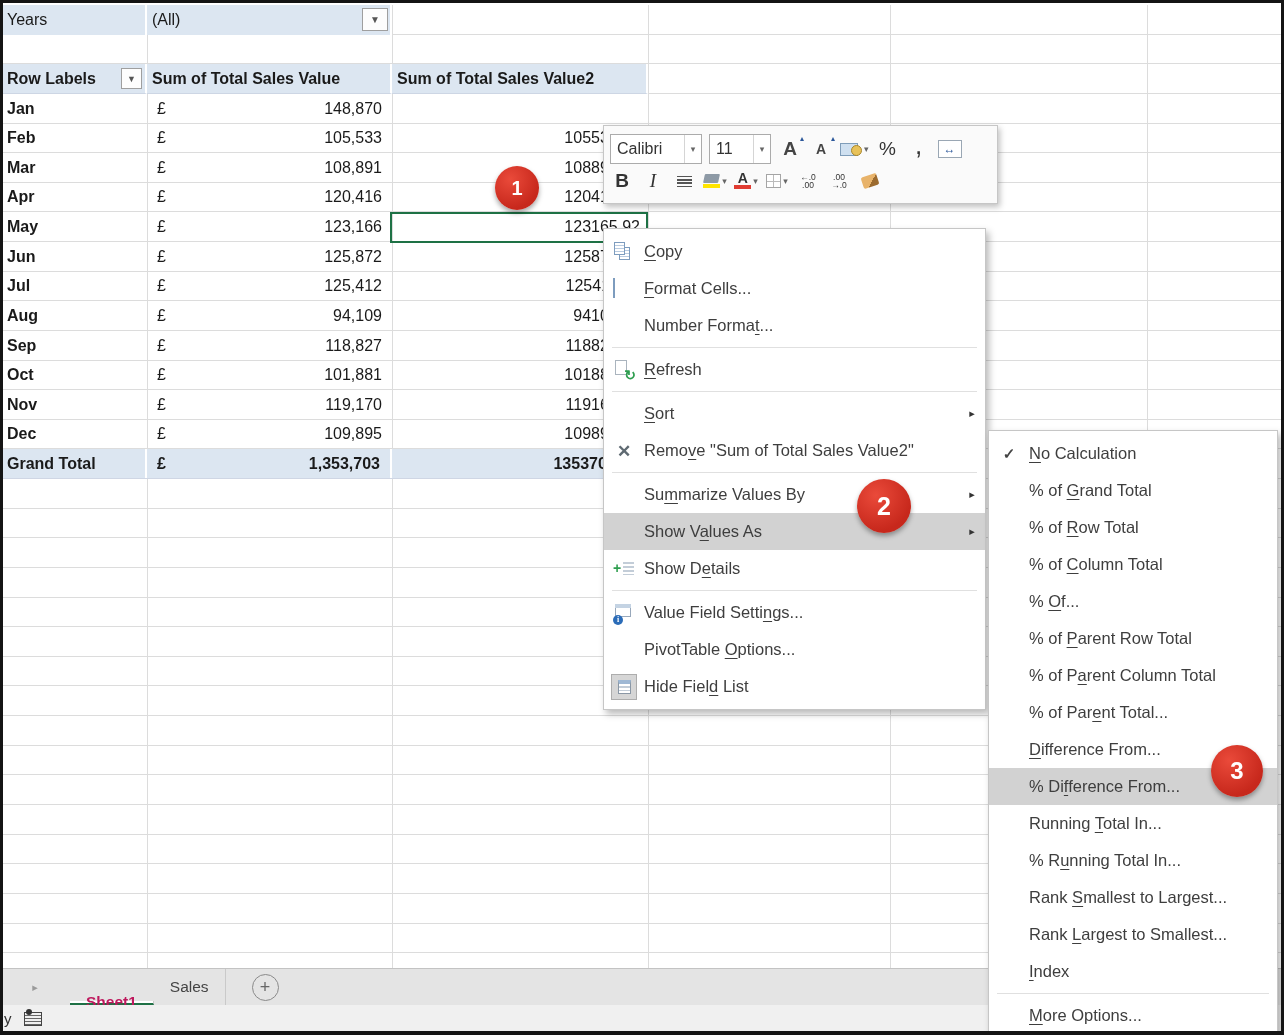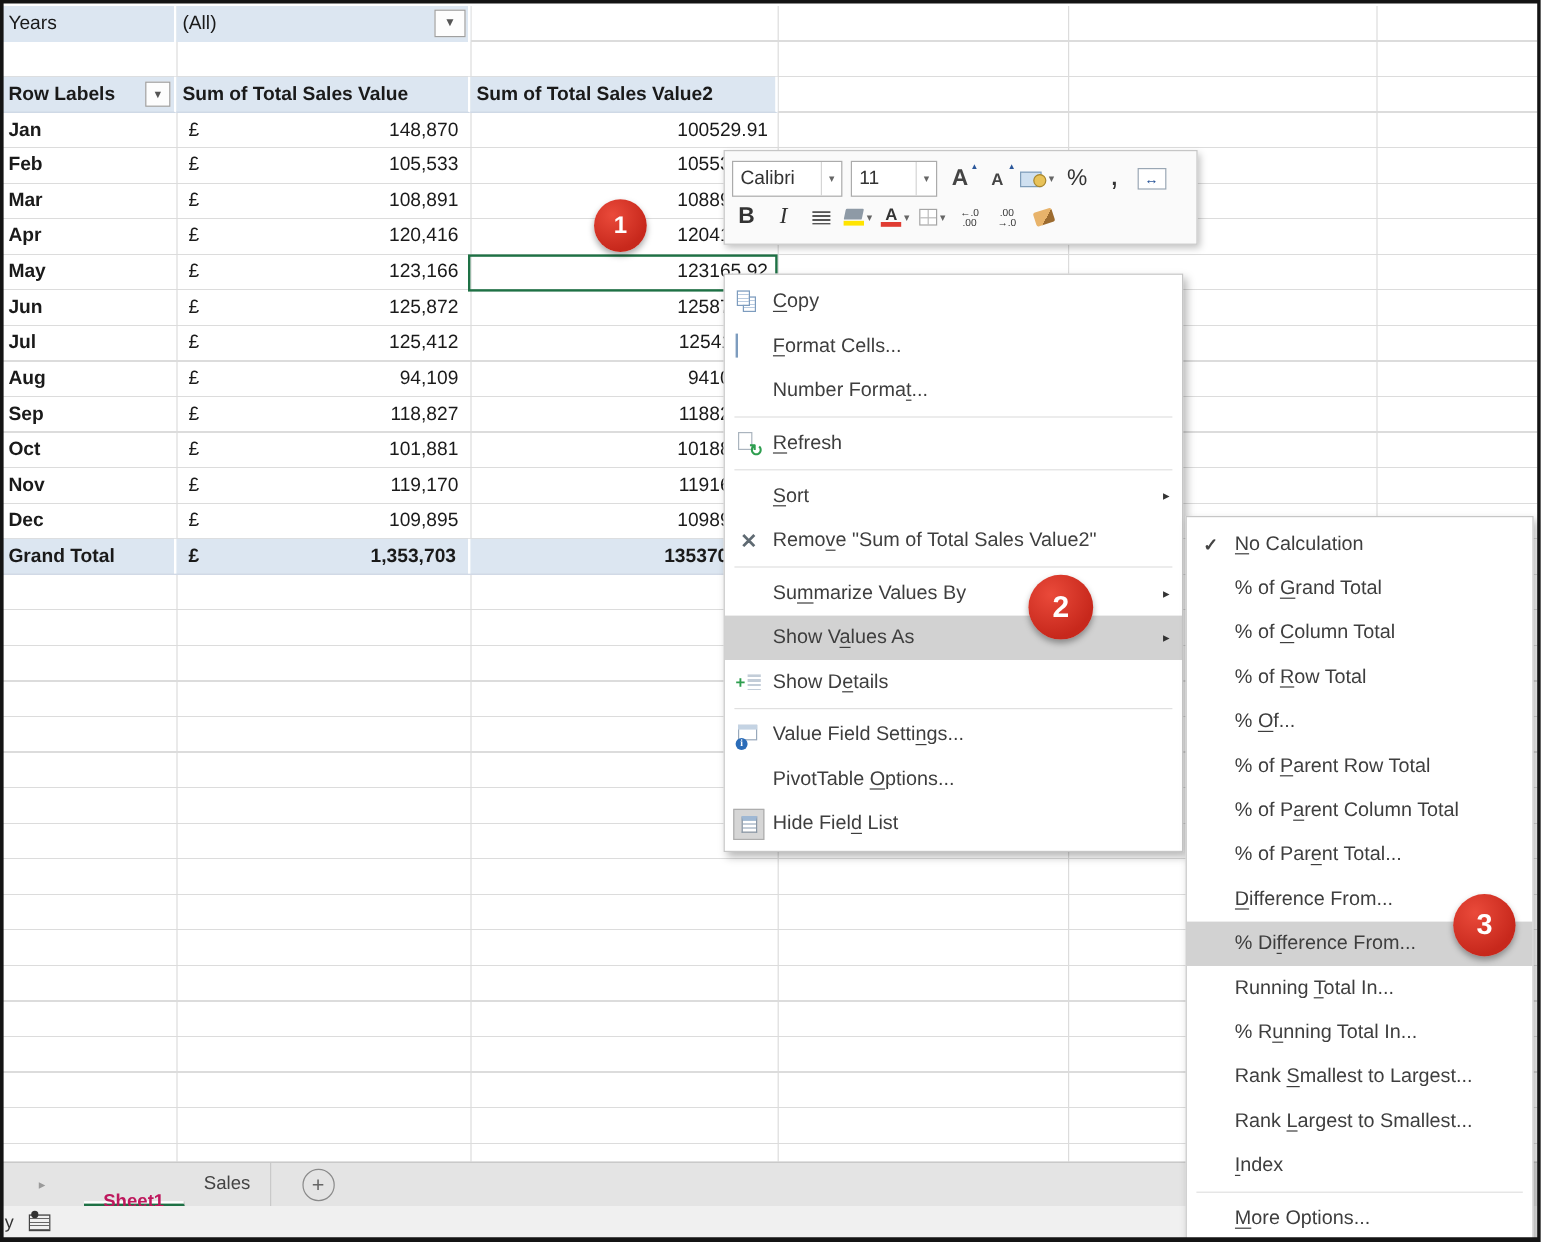--- a/index.html
+++ b/index.html
@@ -38,21 +38,21 @@
              box-sizing:border-box;z-index:3;}
 
   
   #mini-toolbar{position:absolute;left:603px;top:125px;width:395px;height:79px;background:#fafafa;
     border:1px solid #c6c6c6;box-shadow:2px 3px 6px rgba(0,0,0,.25);z-index:5;box-sizing:border-box;
     display:flex;flex-direction:column;justify-content:center;gap:3px;padding:4px 6px;}
   .tb-row{display:flex;align-items:center;gap:7px;}
   .combo{height:30px;background:#fff;border:1px solid #ababab;display:flex;align-items:center;box-sizing:border-box;}
   .combo-txt{padding:0 6px;font-size:16px;color:#333;flex:1;}
   .combo-car{width:16px;text-align:center;font-size:9px;color:#666;border-left:1px solid #d5d5d5;align-self:stretch;display:flex;align-items:center;justify-content:center;}
-  .w92{width:92px;} .w64{width:72px;}
+  .w92{width:92px;} .w64{width:62px;}
   .tbtn{display:flex;align-items:center;justify-content:center;min-width:24px;height:28px;color:#333;position:relative;}
   .growA{font-size:19px;font-weight:bold;color:#444;} .shrinkA{font-size:14px;font-weight:bold;color:#444;}
   .upcar{font-size:8px;color:#2b579a;position:absolute;top:-1px;right:-2px;}
   .money{width:22px;height:14px;position:relative;}
   .money .bill{position:absolute;left:0;top:1px;width:16px;height:11px;background:#cfe0f0;border:1px solid #7f9db9;}
   .money .coin{position:absolute;right:0;bottom:0;width:9px;height:9px;border-radius:50%;background:#e8c259;border:1px solid #a8862c;}
   .pct{font-size:19px;color:#333;} .comma{font-size:26px;color:#333;line-height:10px;margin-top:-8px;}
   .autofit{width:22px;height:16px;border:1px solid #9aa7b4;background:#fff;color:#2b579a;font-size:12px;
            display:flex;align-items:center;justify-content:center;}
   .bold-g{font-size:19px;font-weight:bold;color:#333;} .ital-g{font-size:19px;font-style:italic;font-family:"Liberation Serif",serif;color:#333;}
@@ -156,21 +156,20 @@
     </div>
 </div>
 
 <div id="data-rows">
     <div class="prow">
       <div class="pcell c1">Jan</div>
       <div class="pcell c2">
         <span>£</span>
         <span>148,870</span>
       </div>
-      <div class="pcell c3">100529.91</div>
     </div>
     <div class="prow">
       <div class="pcell c1">Feb</div>
       <div class="pcell c2">
         <span>£</span>
         <span>105,533</span>
       </div>
       <div class="pcell c3">105532.91</div>
     </div>
     <div class="prow">
@@ -436,25 +435,25 @@
         <span class="chk">✓</span>
       </span>
       <span class="lbl"><u>N</u>o Calculation</span>
     </div>
     <div class="mi">
       <span class="icol"></span>
       <span class="lbl">% of <u>G</u>rand Total</span>
     </div>
     <div class="mi">
       <span class="icol"></span>
+      <span class="lbl">% of <u>R</u>ow Total</span>
+    </div>
+    <div class="mi">
+      <span class="icol"></span>
       <span class="lbl">% of <u>C</u>olumn Total</span>
-    </div>
-    <div class="mi">
-      <span class="icol"></span>
-      <span class="lbl">% of <u>R</u>ow Total</span>
     </div>
     <div class="mi">
       <span class="icol"></span>
       <span class="lbl">% <u>O</u>f...</span>
     </div>
     <div class="mi">
       <span class="icol"></span>
       <span class="lbl">% of <u>P</u>arent Row Total</span>
     </div>
     <div class="mi">

